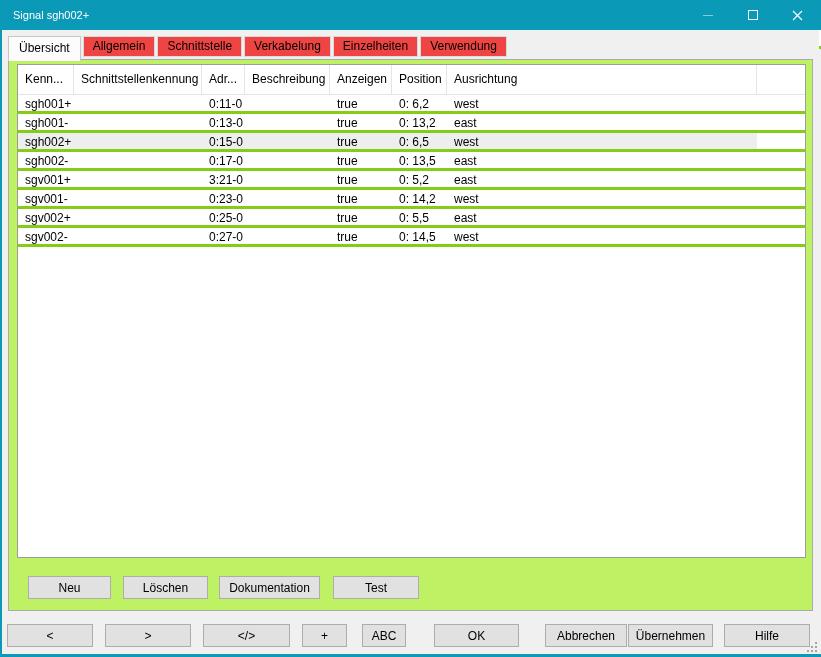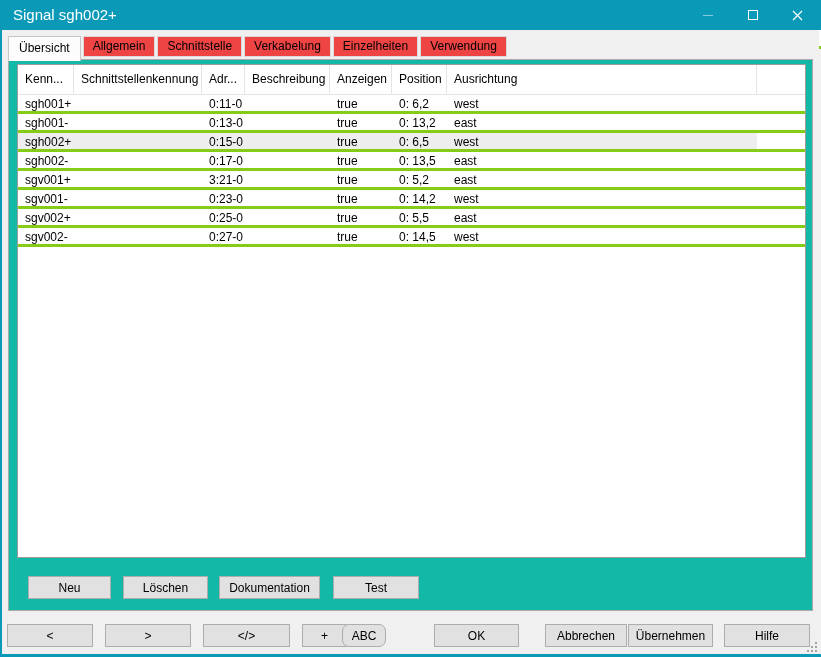--- a/index.html
+++ b/index.html
@@ -5,39 +5,39 @@
   * { box-sizing: border-box; margin: 0; padding: 0; }
   html, body { background: #d4d4d4; }
   .window {
     position: relative; width: 821px; height: 657px;
     background: #f0f0f0; overflow: hidden;
     font-family: "Liberation Sans", "DejaVu Sans", sans-serif;
     color: #000;
   }
   
   .titlebar { position: absolute; left: 0; top: 0; width: 821px; height: 30px; background: #0a9ab8; }
-  .title { position: absolute; left: 13px; top: 0; line-height: 30px; font-size: 15px; color: #fff; white-space: nowrap; }
+  .title { position: absolute; left: 13px; top: 0; line-height: 30px; font-size: 11px; color: #fff; white-space: nowrap; }
   .caps { position: absolute; right: 1px; top: 0; height: 30px; display: flex; }
   .cap { width: 45px; height: 30px; display: flex; align-items: center; justify-content: center; }
   .cap .bar { width: 10px; height: 1px; background: rgba(255,255,255,.5); }
   .cap .box { width: 10px; height: 10px; border: 1px solid #fff; }
   
   .edge { position: absolute; background: #0a9ab8; }
   .edge.l { left: 0; top: 30px; width: 2px; bottom: 0; }
   .edge.r { right: 0; top: 30px; width: 2px; bottom: 0; }
   .edge.b { left: 0; right: 0; bottom: 0; height: 3px; }
   
   .tabstrip { position: absolute; left: 8px; top: 36px; height: 24px; display: flex; align-items: flex-start; z-index: 3; }
   .tab { height: 21px; line-height: 19px; padding: 0 9px; font-size: 12px; background: #ef4444;
          border: 1px solid #d9d9d9; margin-right: 2px; white-space: nowrap; cursor: default; }
   .tab.active { height: 25px; line-height: 23px; background: #fcfcfc; border-color: #c6c6c6;
                 border-bottom: none; margin-bottom: -1px; position: relative; z-index: 4; padding: 0 10px; }
   
   .tabpanel { position: absolute; left: 8px; top: 59px; width: 805px; height: 552px;
-              background: #14b8a6; border: 1px solid #aaaaaa; }
+              background: #bef264; border: 1px solid #aaaaaa; }
   
   .table { position: absolute; left: 8px; top: 4px; width: 789px; height: 494px;
            background: #fff; border: 1px solid #9c9c9c; overflow: hidden; }
   .thead { display: flex; height: 30px; border-bottom: 1px solid #e4e4e4; background: #fff; }
   .th { font-size: 12px; line-height: 29px; padding-left: 7px; border-right: 1px solid #e4e4e4;
         white-space: nowrap; overflow: hidden; }
   .th.c7 { border-right: none; }
   .r { display: flex; height: 19px; border-bottom: 3px solid #84cc16; background: #fff; }
   .td { font-size: 12px; line-height: 18px; padding-left: 7px; white-space: nowrap; overflow: hidden; }
   .c0 { width: 56px; } .c1 { width: 128px; } .c2 { width: 43px; } .c3 { width: 85px; }
@@ -51,21 +51,21 @@
   .b-neu  { left: 19px;  top: 516px; width: 83px; }
   .b-del  { left: 114px; top: 516px; width: 85px; }
   .b-doc  { left: 210px; top: 516px; width: 101px; }
   .b-test { left: 324px; top: 516px; width: 86px; }
   
   .f { top: 624px; }
   .f-prev  { left: 7px;   width: 86px; }
   .f-next  { left: 105px; width: 86px; }
   .f-code  { left: 203px; width: 87px; }
   .f-plus  { left: 302px; width: 45px; }
-  .f-abc   { left: 342px; width: 44px; border-radius: 7px; }
+  .f-abc   { left: 362px; width: 44px; }
   .f-ok    { left: 434px; width: 85px; }
   .f-abort { left: 531px; width: 82px; margin-left: 14px; }
   .f-apply { left: 628px; width: 85px; }
   .f-help  { left: 724px; width: 86px; }
   
   .grip { position: absolute; right: 4px; bottom: 5px; width: 10px; height: 10px; }
   .grip .dot { position: absolute; left: 0; top: 8px; width: 2px; height: 2px; background: #a3a3a3;
     box-shadow: 4px 0 0 #a3a3a3, 8px 0 0 #a3a3a3, 4px -4px 0 #a3a3a3, 8px -4px 0 #a3a3a3, 8px -8px 0 #a3a3a3; }
 </style>
 </head>

